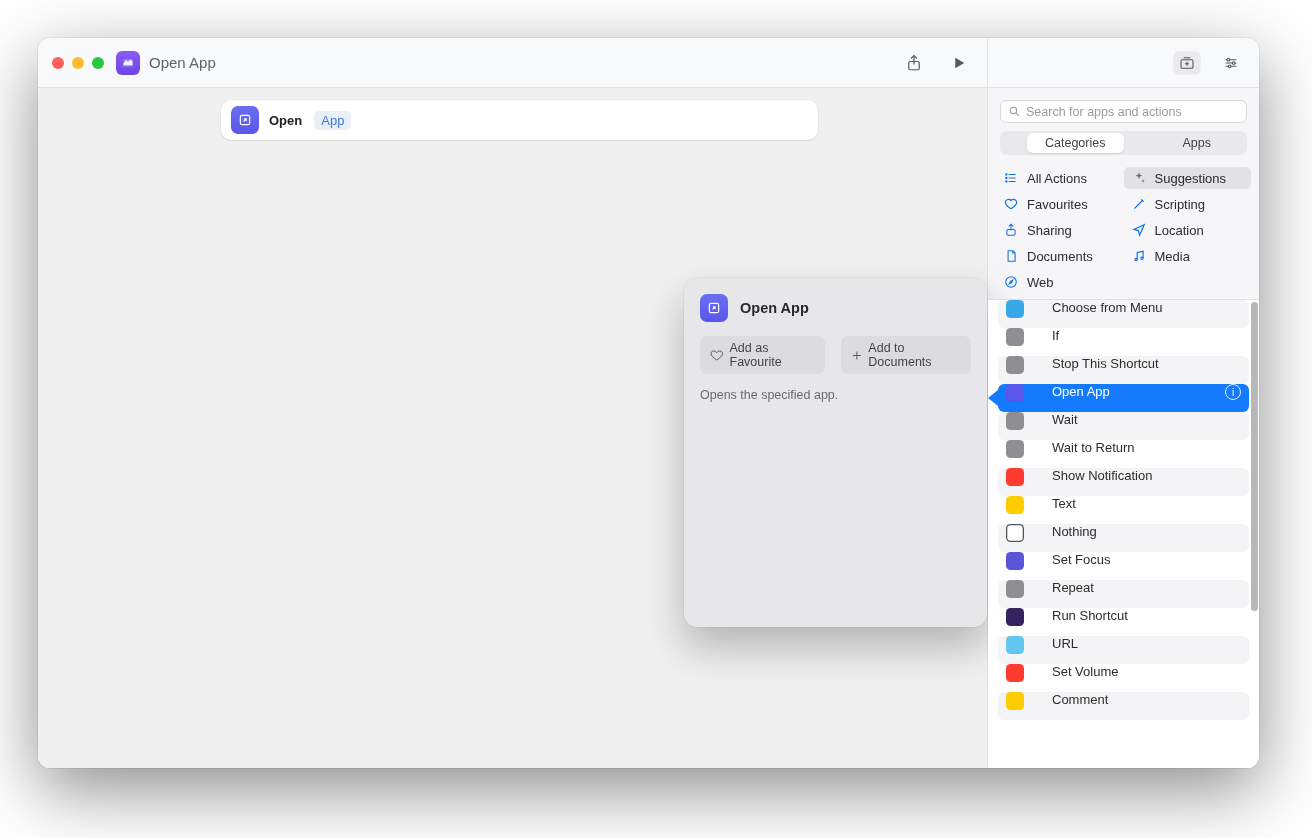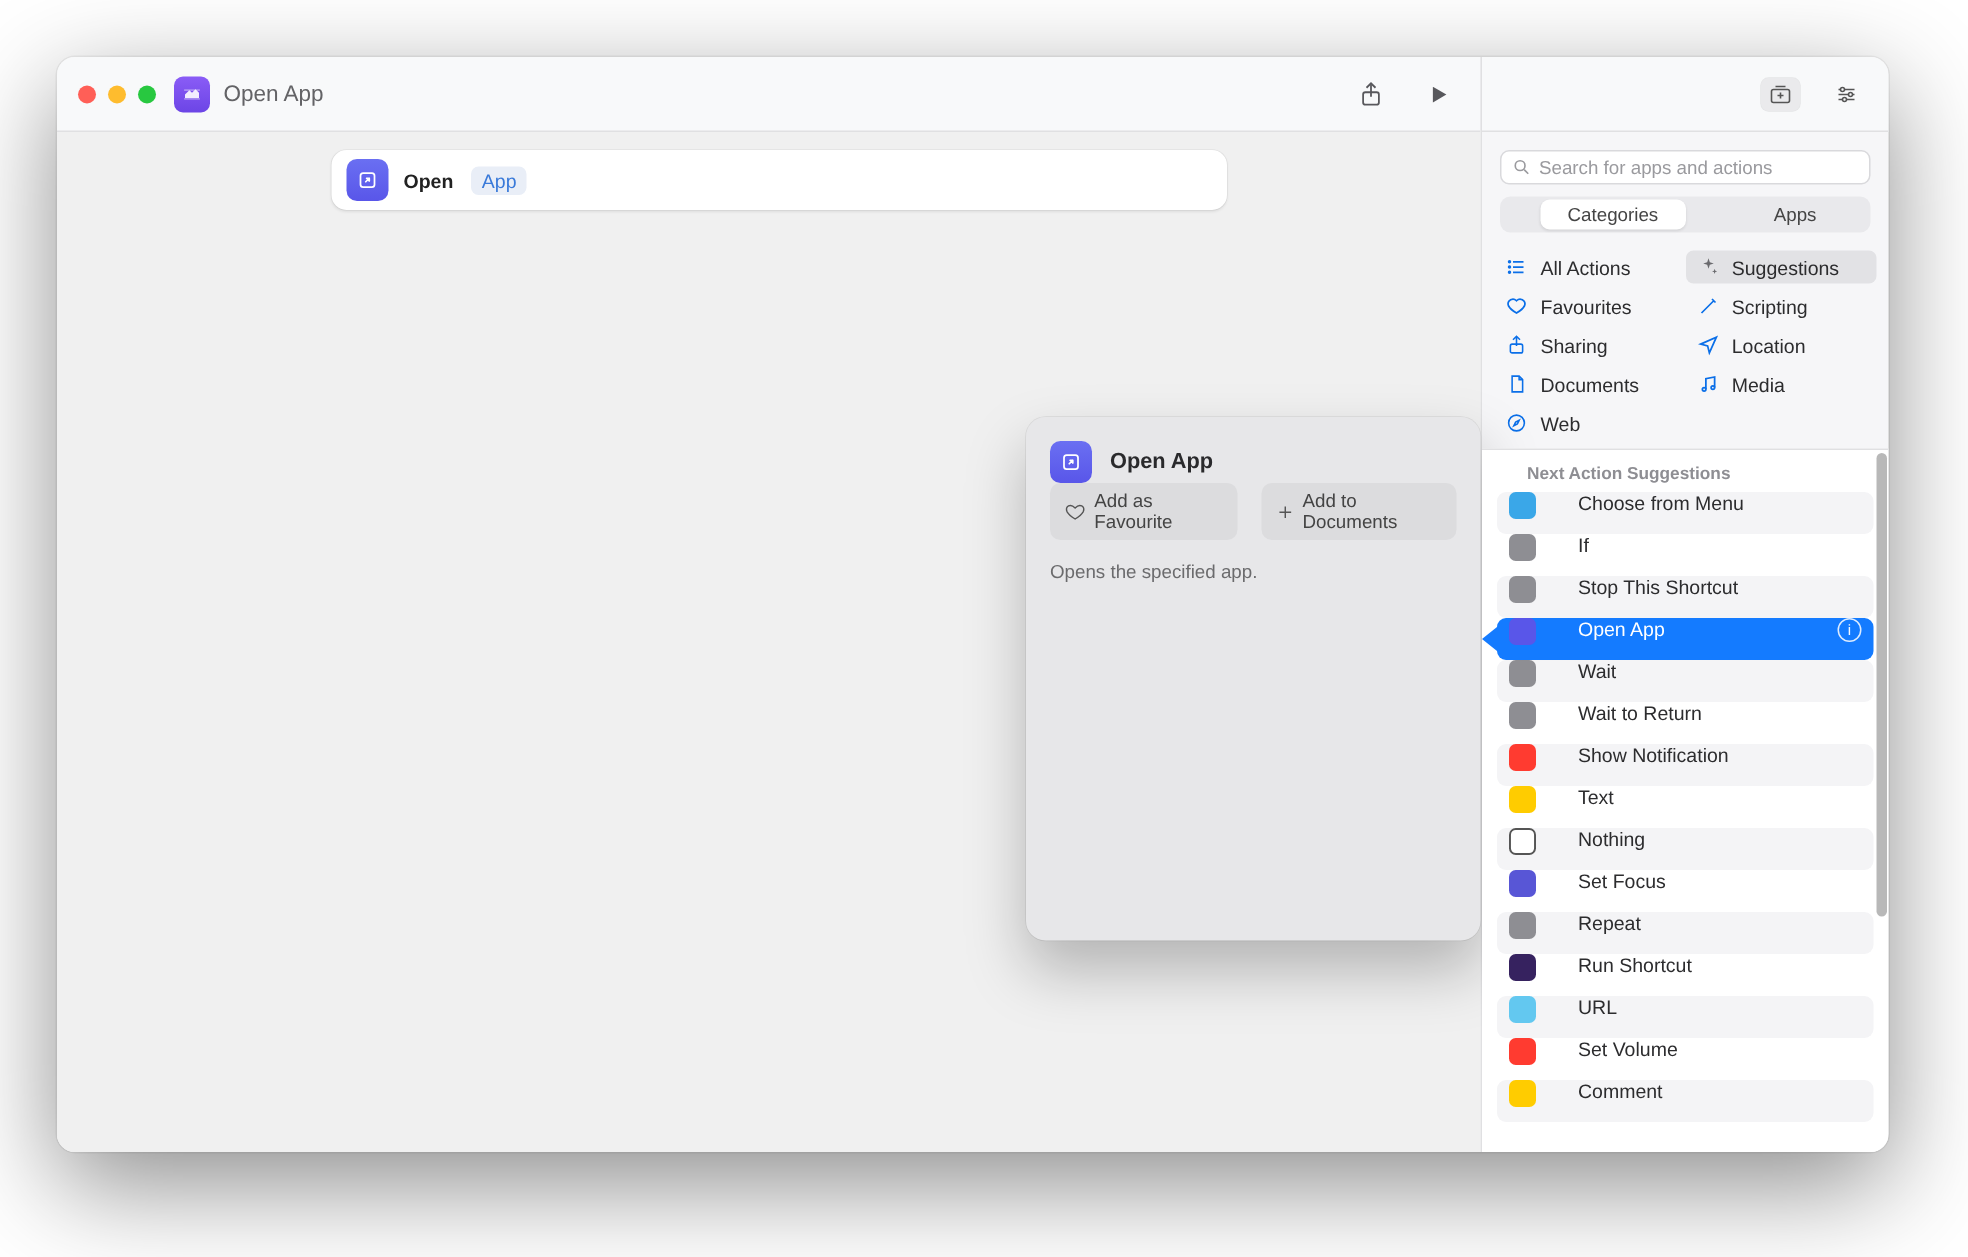--- a/index.html
+++ b/index.html
@@ -28,21 +28,21 @@
   .block-icon{ width:28px; height:28px; border-radius:7px; background:linear-gradient(180deg,#6a6ff2,#5956e9); display:flex; align-items:center; justify-content:center; }
   .block-icon svg{ width:14px;height:14px; fill:white; }
   .block-label{ font-size:13px; color:#222; font-weight:600; }
   .token{ font-size:13px; padding:2px 7px; border-radius:5px; background:#e9eef7; color:#3a7ad9; margin-left:2px;}
 
   
   .popover{ position:absolute; left:646px; top:190px; width:303px; height:349px; background:#e7e7e9; border-radius:13px; box-shadow: 0 20px 40px rgba(0,0,0,.25), 0 0 0 .5px rgba(0,0,0,.08); padding:16px; }
   .pop-head{ display:flex; align-items:center; gap:12px; }
   .pop-icon{ width:28px;height:28px;border-radius:7px;background:linear-gradient(180deg,#6a6ff2,#5956e9);display:flex;align-items:center;justify-content:center; }
   .pop-title{ font-size:14.5px; font-weight:700; color:#2a2a2c; }
-  .pop-btns{ display:flex; gap:16px; margin-top:0; }
+  .pop-btns{ display:flex; gap:16px; margin-top:14px; }
   .pop-btn{ background:#dcdcde; border-radius:7px; padding:5px 10px; font-size:12.5px; color:#444; display:flex; align-items:center; gap:6px; }
   .pop-desc{ font-size:12.5px; color:#6b6b6d; margin-top:14px; }
 
   
   .sidebar{ width:272px; border-left:1px solid #e0e0e2; background:#f6f6f8; display:flex; flex-direction:column; }
   .sb-toolbar{ height:50px; background:#f8f9fa; border-bottom:1px solid #e0e0e2; display:flex; align-items:center; justify-content:flex-end; padding:0 15px; gap:18px; }
   .sb-tb-btn{ width:26px; height:22px; display:flex; align-items:center; justify-content:center; color:#555; border-radius:5px;}
   .sb-tb-btn.sel{ background:#eaeaec; box-shadow: 0 0 0 .5px rgba(0,0,0,.08);}
   .search{ margin:12px 12px 8px; height:23px; background:#ffffff; border:1px solid #d9d9dc; border-radius:6px; display:flex; align-items:center; padding:0 7px; gap:5px; color:#9a9a9e; font-size:12.5px;}
   .seg{ margin:0 12px; display:flex; background:#e9e9ec; border-radius:7px; padding:2px; height:24px;}
@@ -250,21 +250,20 @@
             <svg width="14" height="14" viewBox="0 0 24 24" fill="none" stroke="#0b6fe8" stroke-width="1.8">
               <circle cx="12" cy="12" r="9"></circle>
               <path d="M15 9l-2 4-4 2 2-4z"></path>
             </svg>
           </span>
           <span>Web</span>
         </div>
     </div>
 
     <div class="list-area">
-      <div class="list-heading">Next Action Suggestions</div>
       <div class="rows" id="rows">
           <div class="row">
             <div class="ric" style="background: rgb(58, 167, 232);"></div>
             <span>Choose from Menu</span>
           </div>
           <div class="row">
             <div class="ric" style="background: rgb(142, 142, 147);"></div>
             <span>If</span>
           </div>
           <div class="row">

